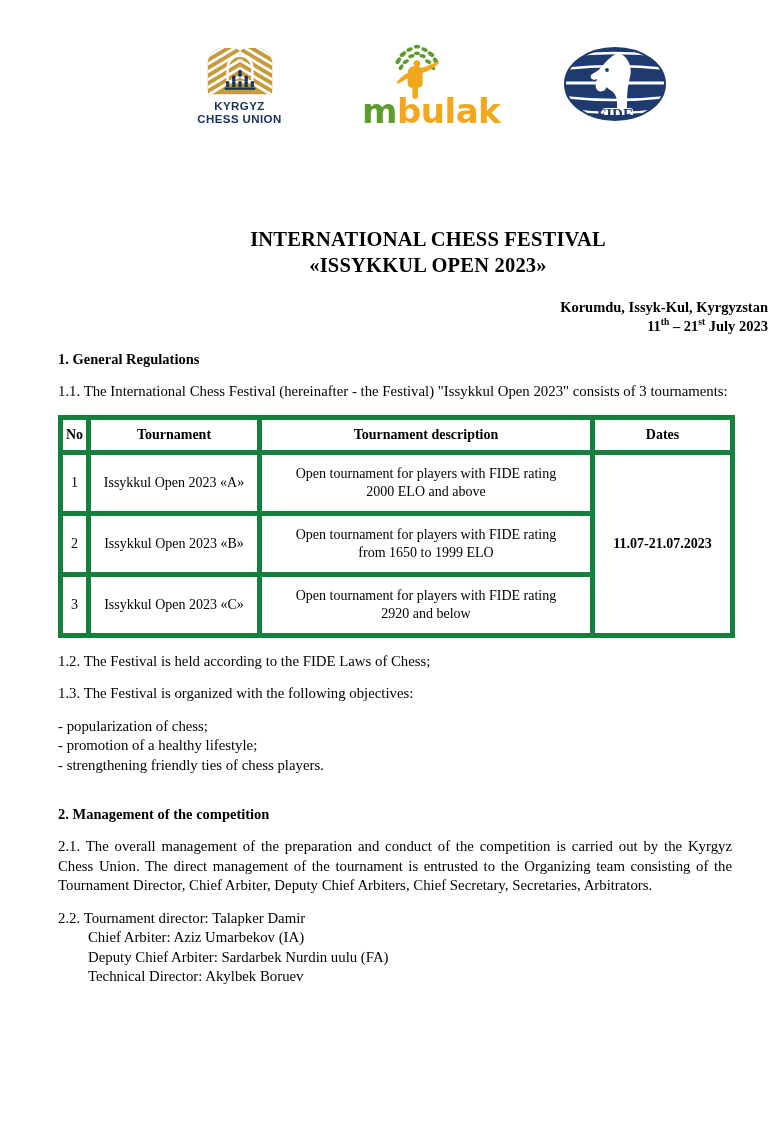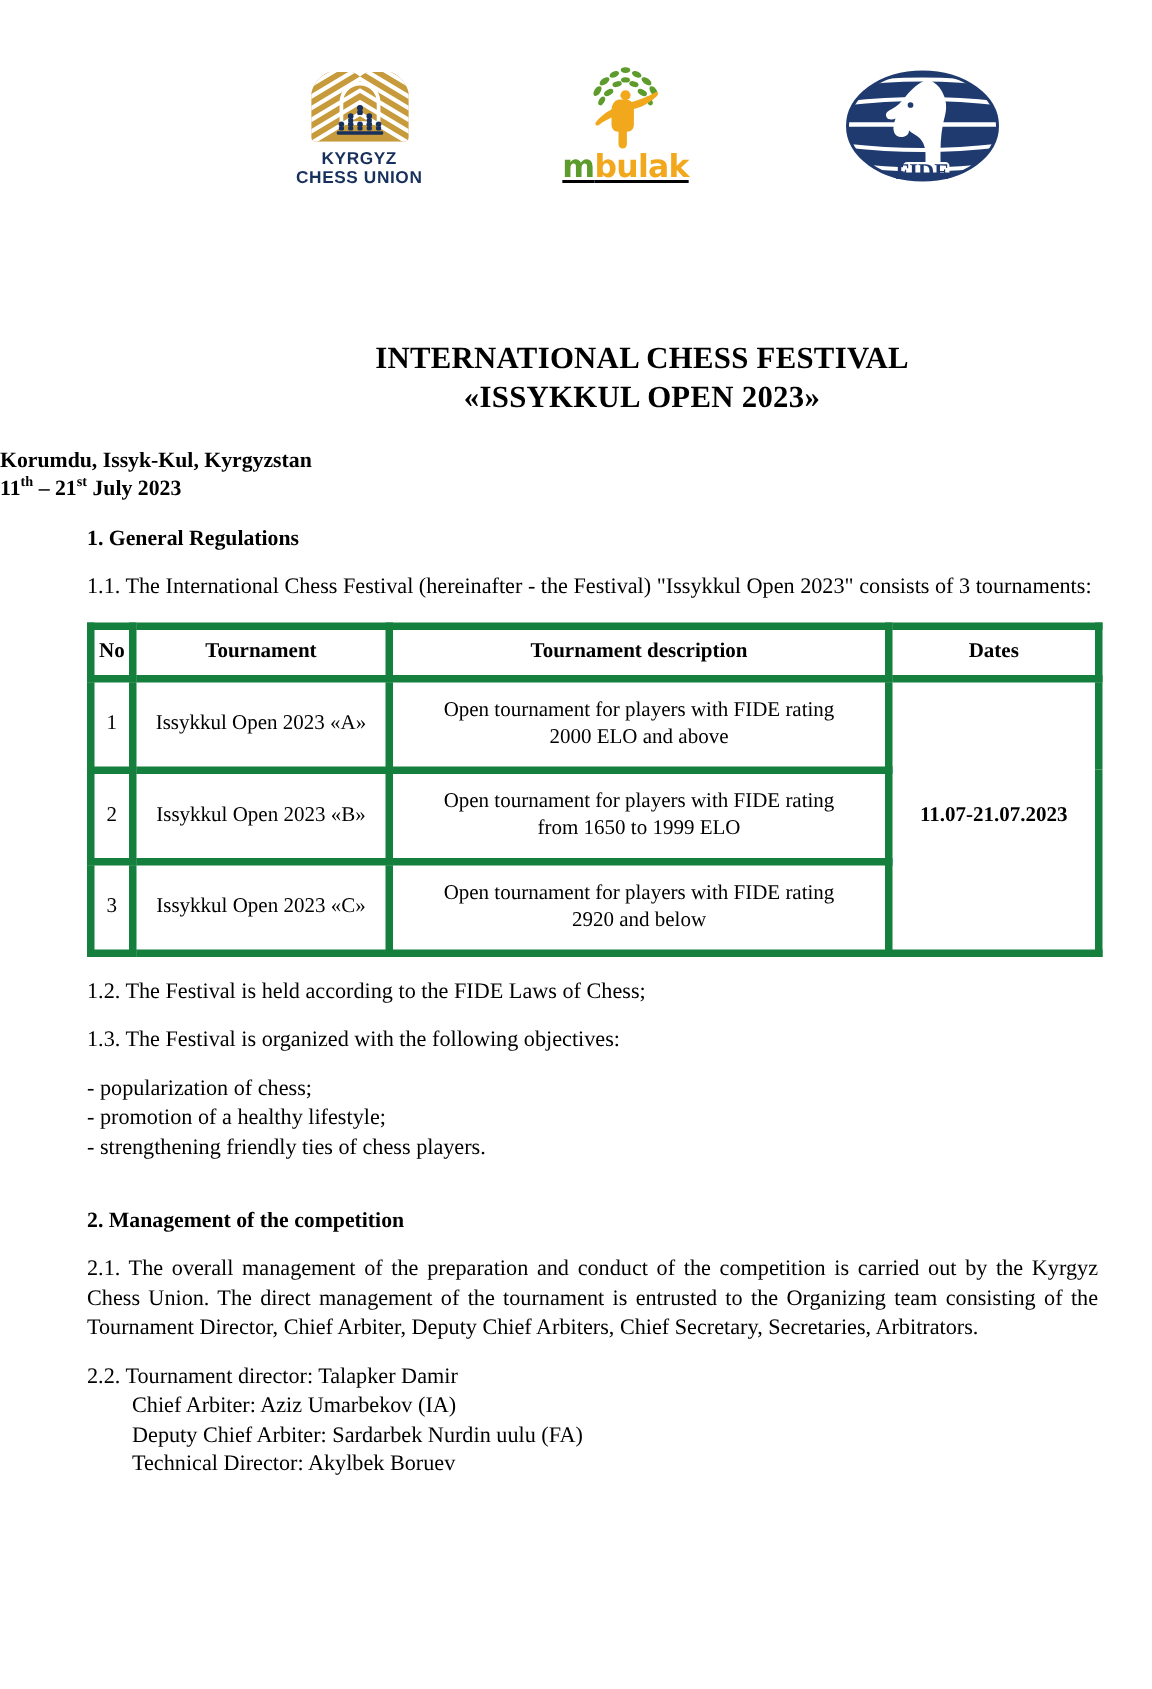--- a/index.html
+++ b/index.html
@@ -50,25 +50,24 @@
     color: #17305c;
     margin-top: 4px;
   }
 
   
   .logo-mbulak { left: 332px; top: 0px; width: 110px; }
   .mbulak-mark { width: 56px; height: 58px; margin: 0 auto; display: block; }
   .mbulak-text {
     font-family: "DejaVu Sans", "Liberation Sans", sans-serif;
     font-weight: bold;
-    font-size: 21px;
+    font-size: 34px;
     line-height: 26px;
     letter-spacing: -0.5px;
     margin-top: -2px;
-    text-decoration: underline;
   }
   .mbulak-m { color: #5d9c2c; }
   .mbulak-rest { color: #f2a81d; }
 
   
   .logo-fide { left: 520px; top: 4px; width: 130px; }
   .fide-mark { width: 108px; height: 80px; margin: 0 auto; display: block; }
 
   
   .doc-title {
@@ -81,21 +80,21 @@
     font-size: 20.5px;
     line-height: 26px;
     letter-spacing: 0.2px;
     margin-left: 44px;
   }
   .doc-subtitle {
     position: absolute;
     left: 0;
     top: 298px;
     width: 768px;
-    text-align: left;
+    text-align: right;
     font-weight: bold;
     font-size: 14.5px;
     line-height: 18.5px;
   }
   .doc-subtitle sup {
     font-size: 9.5px;
     vertical-align: super;
     line-height: 0;
   }
 

